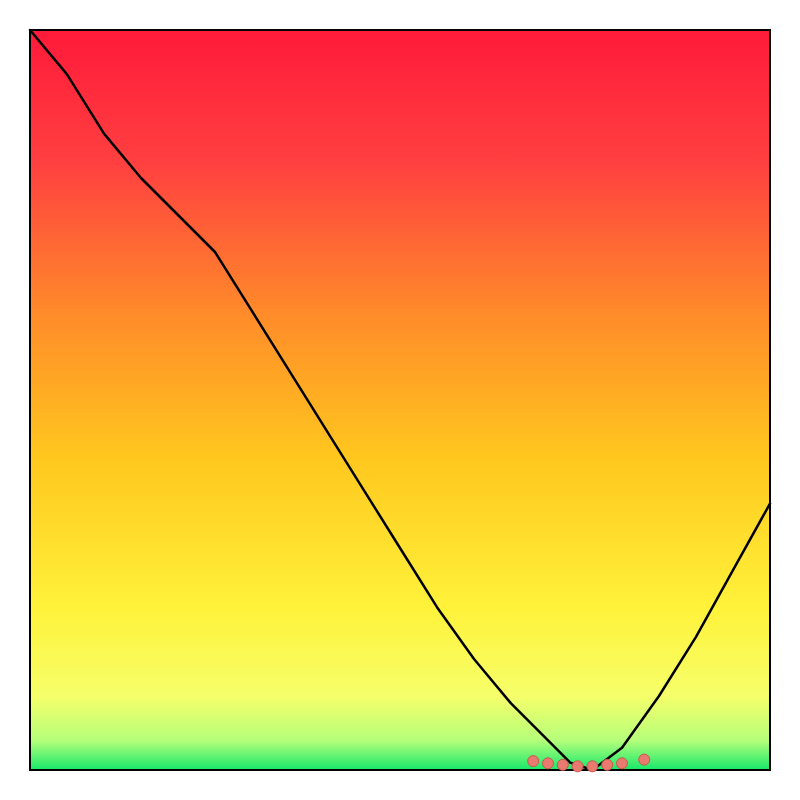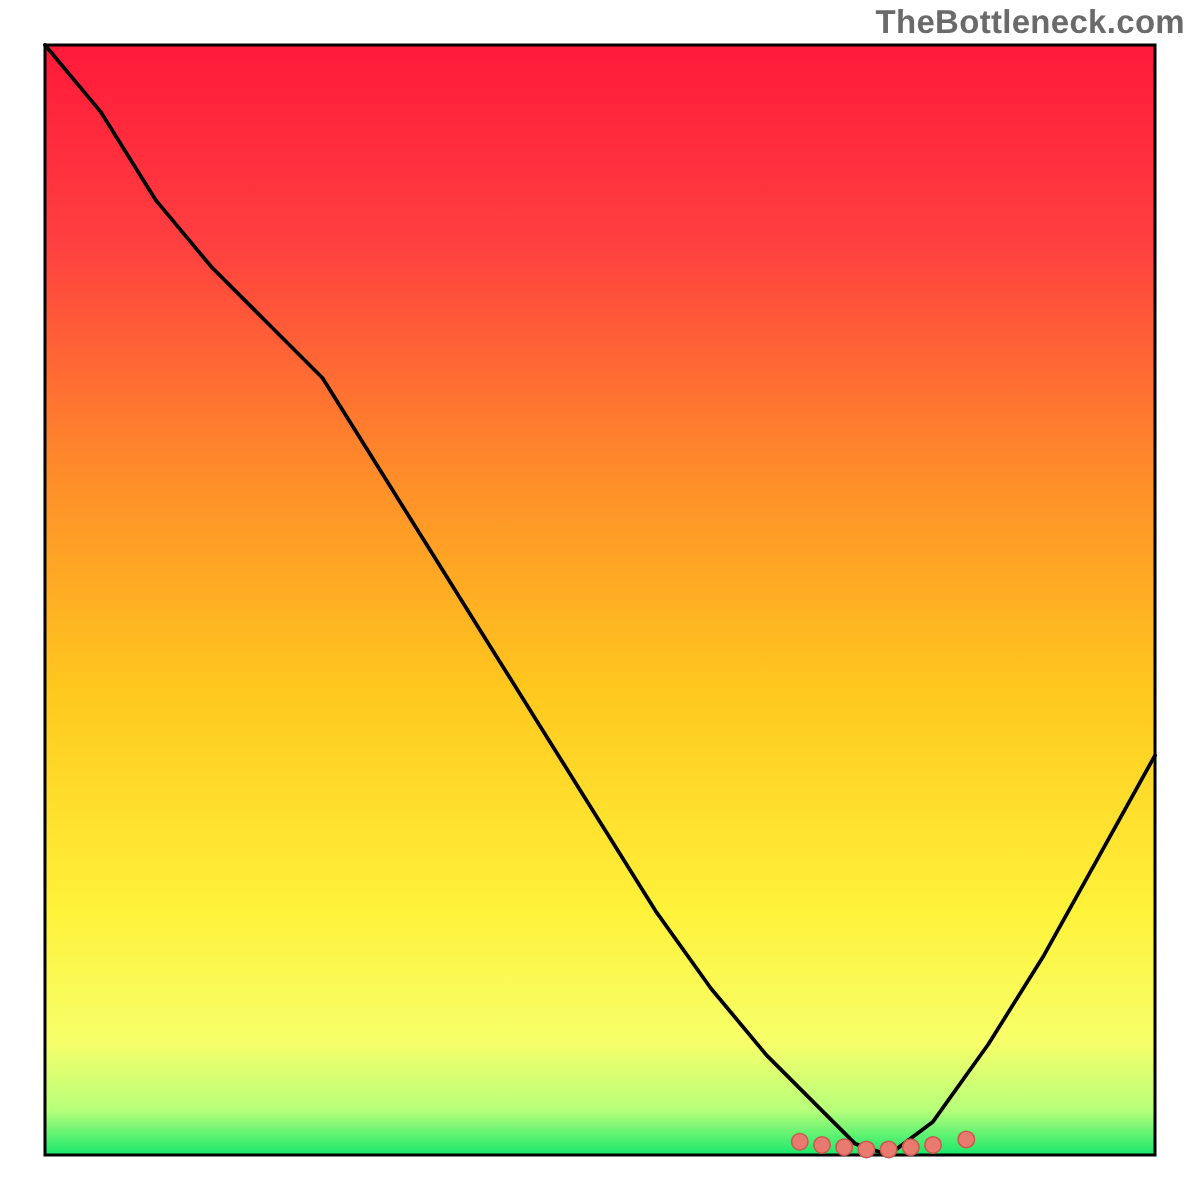--- a/index.html
+++ b/index.html
@@ -60,14 +60,13 @@
         <circle cx="548.0" cy="763.3" r="5.5" fill="#e97a6f" stroke="#c9584d" stroke-width="1"></circle>
         <circle cx="562.8" cy="764.8" r="5.5" fill="#e97a6f" stroke="#c9584d" stroke-width="1"></circle>
         <circle cx="577.6" cy="766.3" r="5.5" fill="#e97a6f" stroke="#c9584d" stroke-width="1"></circle>
         <circle cx="592.4" cy="766.3" r="5.5" fill="#e97a6f" stroke="#c9584d" stroke-width="1"></circle>
         <circle cx="607.2" cy="764.8" r="5.5" fill="#e97a6f" stroke="#c9584d" stroke-width="1"></circle>
         <circle cx="622.0" cy="763.3" r="5.5" fill="#e97a6f" stroke="#c9584d" stroke-width="1"></circle>
         <circle cx="644.2" cy="759.6" r="5.5" fill="#e97a6f" stroke="#c9584d" stroke-width="1"></circle>
       </g>
   </svg>
 
-  <div class="watermark">TheBottleneck.com</div>
 </div>
 
 </body></html>

